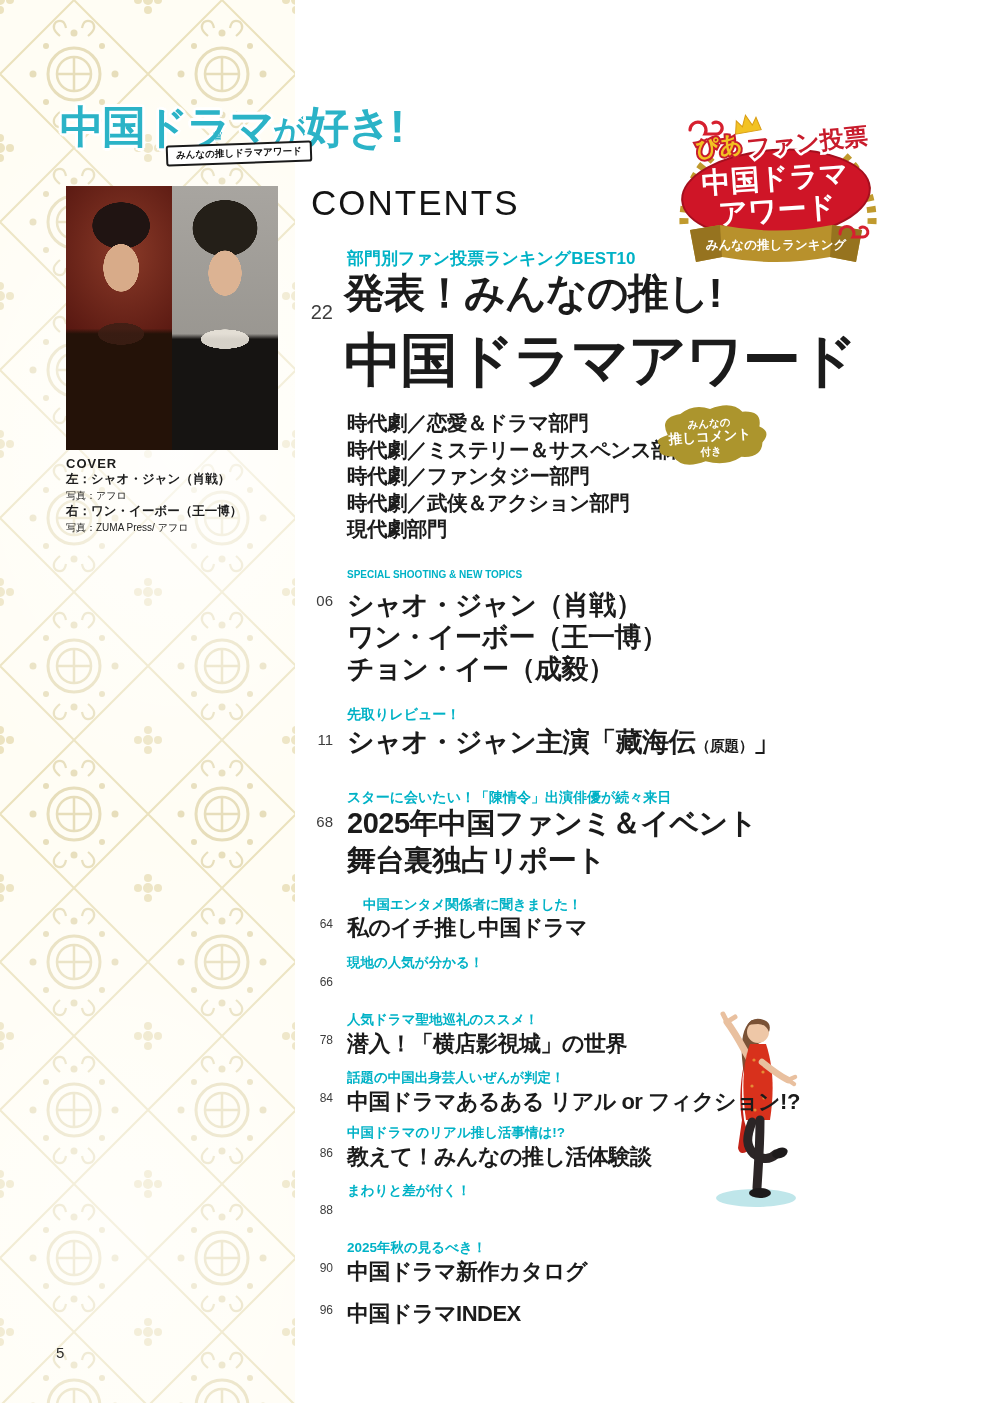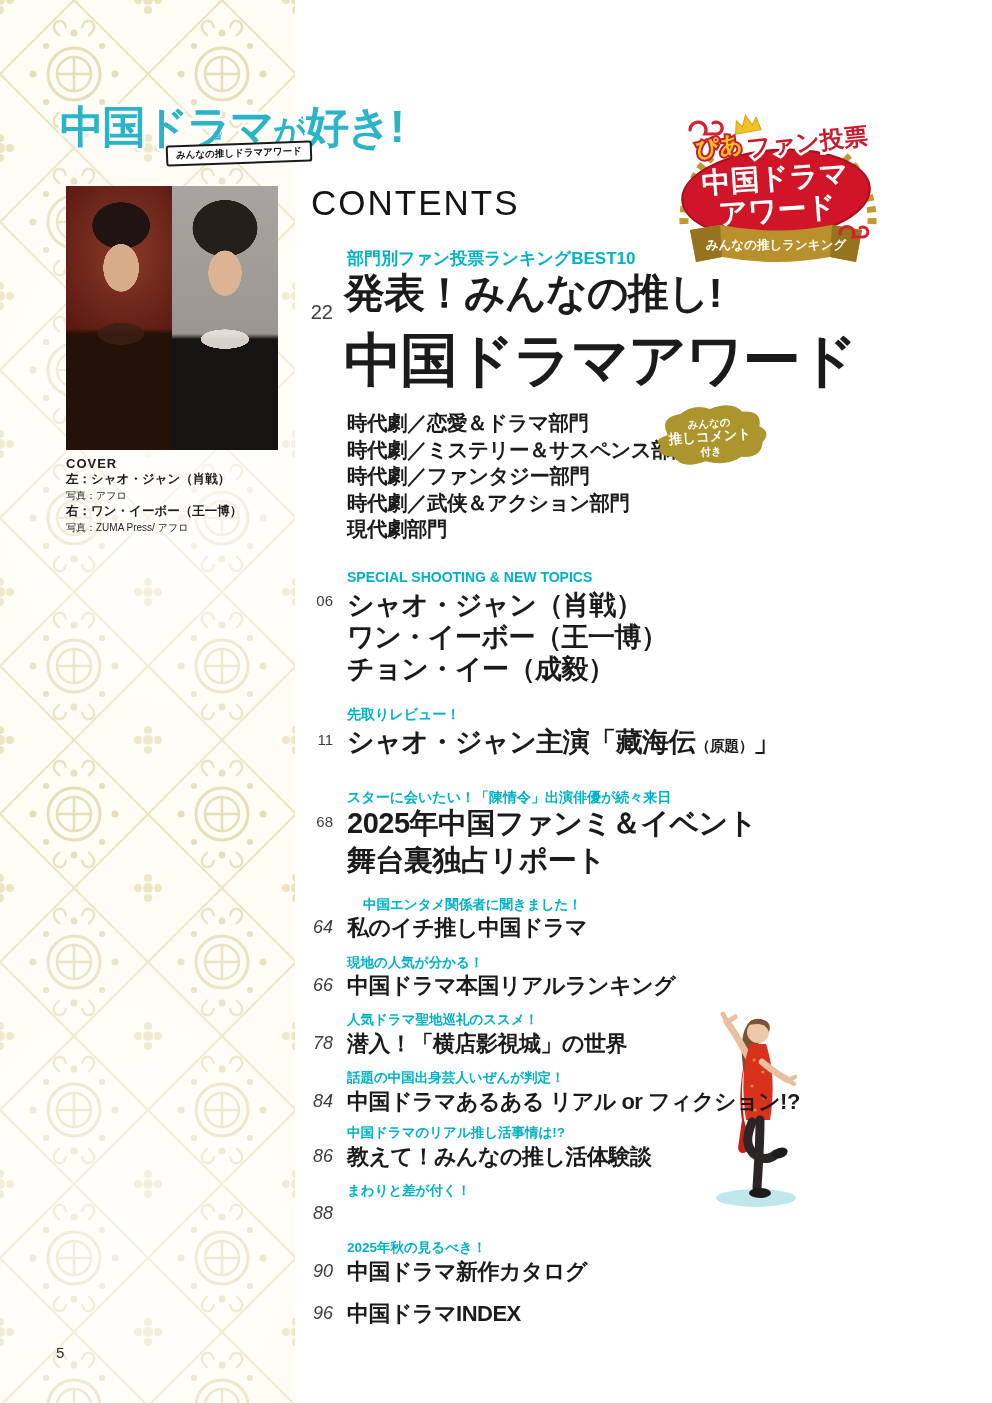--- a/index.html
+++ b/index.html
@@ -77,24 +77,24 @@
   .feature-t2 { left:344px; top:322px; font-size:58px; letter-spacing:-2px; }
   .feature-cats { position:absolute; left:347px; top:410px; z-index:3; }
   .feature-cats div { font-size:20.5px; font-weight:800; color:#1b1b1b; line-height:26.5px; letter-spacing:-0.5px; }
   .bubble { position:absolute; left:646px; top:402px; width:128px; height:70px; z-index:4; transform:rotate(-4deg); }
   .bubble .txt {
     position:absolute; inset:0; display:flex; flex-direction:column; align-items:center; justify-content:center;
     color:#fff; font-weight:800; line-height:1.15; text-align:center;
   }
   .bubble .txt .s1 { font-size:10.5px; } .bubble .txt .s2 { font-size:13.5px; } .bubble .txt .s3 { font-size:10.5px; }
   
-  .k-md { font-size:14px; }
+  .k-md { font-size:10px; }
   .k-sm { font-size:13.5px; }
   .pg-md { font-size:15px; }
-  .pg-sm { font-size:18px;font-style:italic; }
+  .pg-sm { font-size:12px; }
   .t-lg { font-size:27px; letter-spacing:-0.5px; }
   .t-xl { font-size:29px; letter-spacing:-0.5px; }
   .t-sm { font-size:22px; letter-spacing:-0.5px; }
   .t .small { font-size:15px; }
   .mascot { position:absolute; left:700px; top:998px; width:112px; height:212px; z-index:2; }
   .folio { position:absolute; left:56px; top:1344px; font-size:15px; color:#2c2c2c; z-index:3; }
 </style>
 </head>
 <body>
 
@@ -235,21 +235,20 @@
   <div class="pg pg-md" style="left:288px; top:813px;">68</div>
   <div class="t t-xl" style="left:347px; top:804px;">2025年中国ファンミ＆イベント</div>
   <div class="t t-xl" style="left:347px; top:841px;">舞台裏独占リポート</div>
 
   <div class="kicker k-sm" style="left:363px; top:896px;">中国エンタメ関係者に聞きました！</div>
   <div class="pg pg-sm" style="left:288px; top:917px;">64</div>
   <div class="t t-sm" style="left:347px; top:913px;">私のイチ推し中国ドラマ</div>
 
   <div class="kicker k-sm" style="left:347px; top:954px;">現地の人気が分かる！</div>
   <div class="pg pg-sm" style="left:288px; top:975px;">66</div>
-  <div class="t t-sm" style="left:347px; top:971px;">中国ドラマ本国リアルランキング</div>
 
   <div class="kicker k-sm" style="left:347px; top:1011px;">人気ドラマ聖地巡礼のススメ！</div>
   <div class="pg pg-sm" style="left:288px; top:1033px;">78</div>
   <div class="t t-sm" style="left:347px; top:1029px;">潜入！「横店影視城」の世界</div>
 
   <div class="kicker k-sm" style="left:347px; top:1069px;">話題の中国出身芸人いぜんが判定！</div>
   <div class="pg pg-sm" style="left:288px; top:1091px;">84</div>
   <div class="t t-sm" style="left:347px; top:1087px;">中国ドラマあるある リアル or フィクション!?</div>
 
   <div class="kicker k-sm" style="left:347px; top:1124px;">中国ドラマのリアル推し活事情は!?</div>

